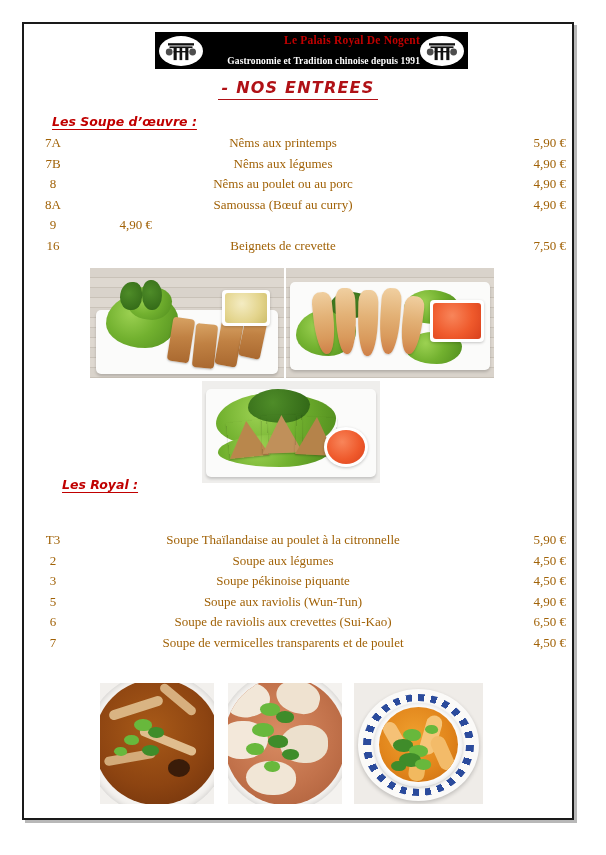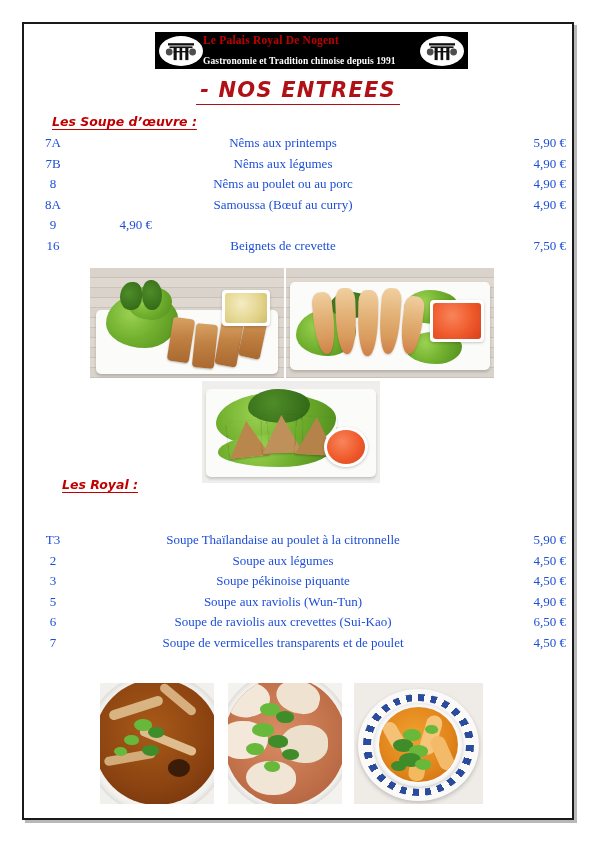--- a/index.html
+++ b/index.html
@@ -52,21 +52,21 @@
     height: 30px;
     border-radius: 50%;
     background: #ffffff;
     display: flex;
     align-items: center;
     justify-content: center;
     flex: 0 0 auto;
   }
   .banner-center {
     flex: 1 1 auto;
-    text-align: left;
+    text-align: right;
     line-height: 1.05;
   }
   .banner-title {
     color: #c00000;
     font-family: "Liberation Serif", serif;
     font-weight: bold;
     font-size: 11.5px;
     letter-spacing: 0.2px;
     display: block;
   }
@@ -87,21 +87,21 @@
     right: 0;
     top: 54px;
     text-align: center;
   }
   .main-title span {
     display: inline-block;
     color: #b01116;
     font-family: "DejaVu Sans", sans-serif;
     font-style: italic;
     font-weight: bold;
-    font-size: 21px;
+    font-size: 16px;
     letter-spacing: 1.2px;
     border-bottom: 1.6px solid #b01116;
     padding: 0 4px 2px 4px;
   }
 
   
   .section-head {
     position: absolute;
     color: #c00000;
     font-family: "DejaVu Sans", sans-serif;
@@ -123,21 +123,21 @@
   }
   .menu-list.entrees { top: 111px; }
   .menu-list.soupes  { top: 508px; }
 
   .menu-row {
     display: flex;
     align-items: baseline;
     height: 20.5px;
     font-family: "Liberation Serif", serif;
     font-size: 13px;
-    color: #1d4ed8;
+    color: #a16207;
   }
   .col-num {
     flex: 0 0 46px;
     text-align: center;
     white-space: nowrap;
   }
   .col-name {
     flex: 1 1 auto;
     text-align: center;
     white-space: nowrap;

